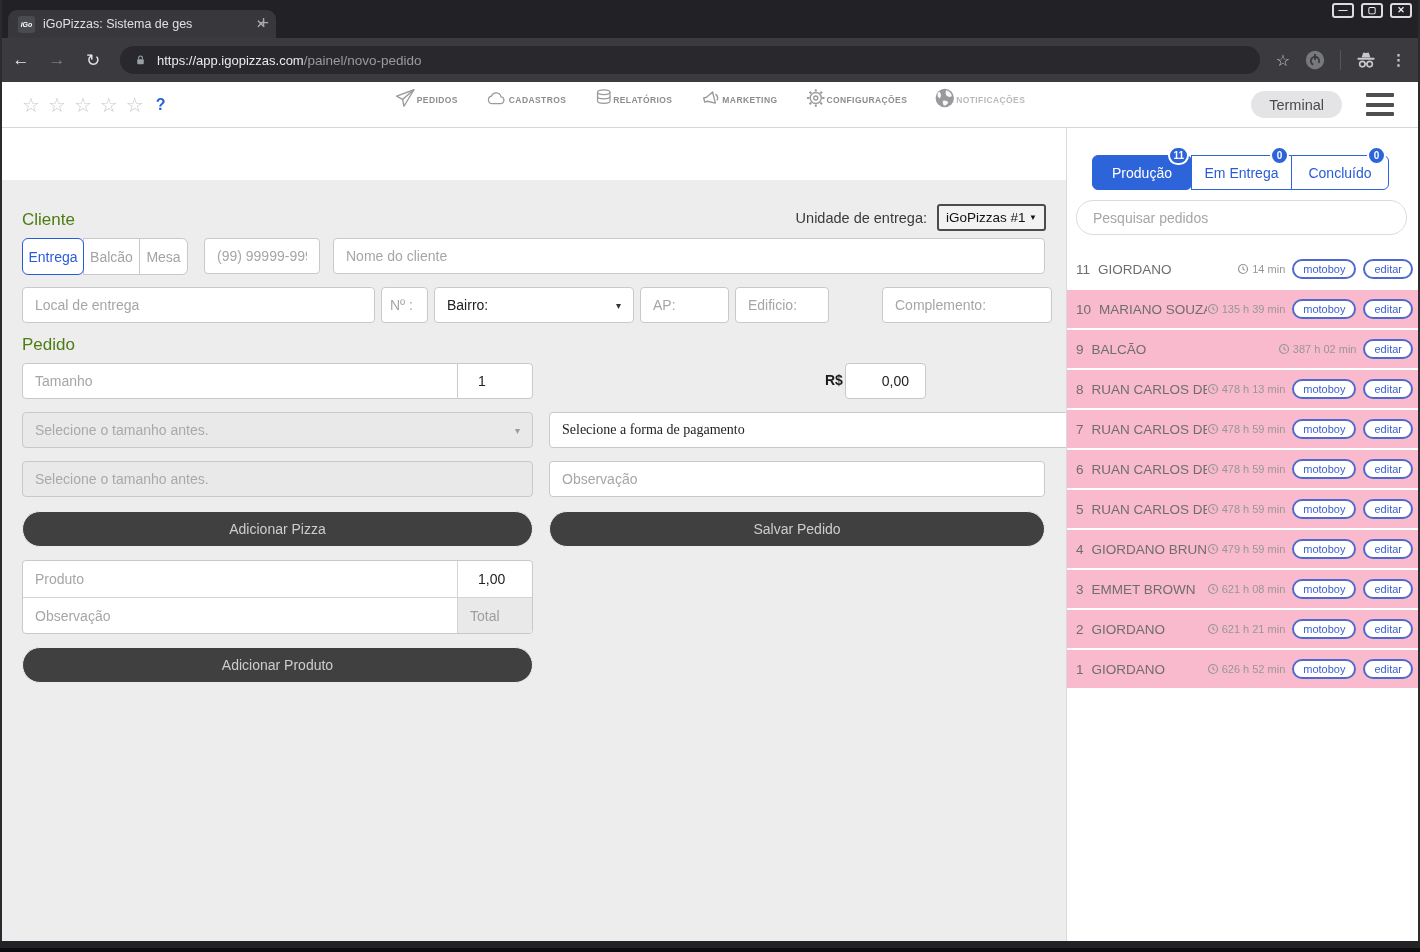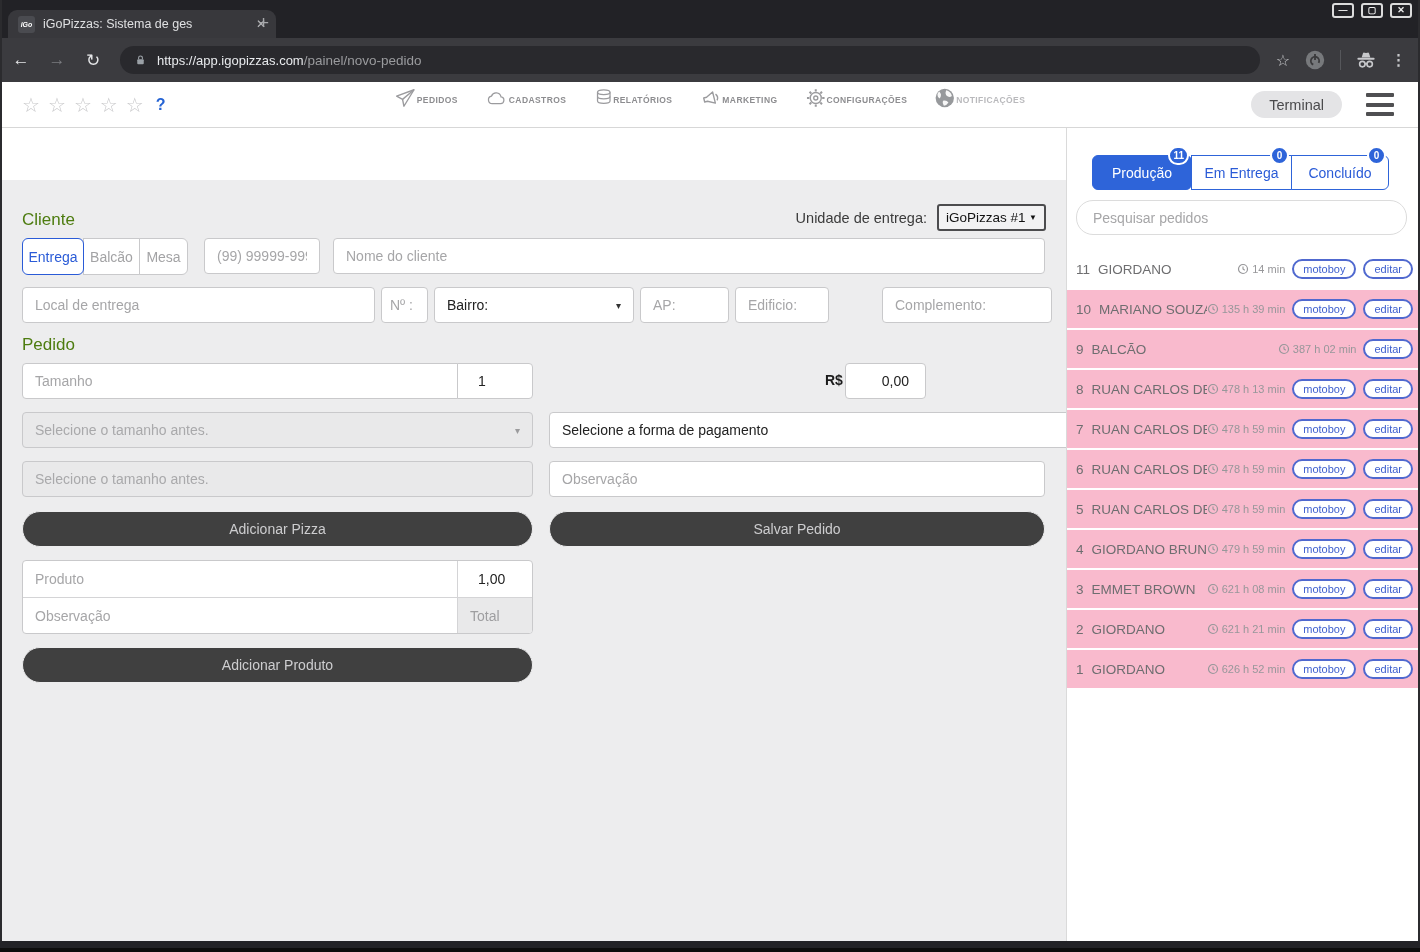--- a/index.html
+++ b/index.html
@@ -302,21 +302,21 @@
       <input class="inp" style="left: 20px; top: 235px; width: 436px; border-radius: 4px 0px 0px 4px;" placeholder="Tamanho">
       <input class="inp" style="left: 455px; top: 235px; width: 76px; border-radius: 0px 4px 4px 0px; padding-left: 20px;" value="1">
 
       <span class="rs-label">R$</span>
       <input class="inp" style="left: 843px; top: 235px; width: 81px; text-align: right; padding-right: 16px;" value="0,00">
 
       <div class="selbox dis" style="left:20px; top:284px; width:511px;">
         <span>Selecione o tamanho antes.</span>
         <span class="arrow">▾</span>
       </div>
-      <div class="selbox" style="left:547px; top:284px; width:596px;">
+      <div class="selbox" style="left:547px; top:284px; width:596px;font-family:Liberation Serif, serif;">
         <span>Selecione a forma de pagamento</span>
         <span class="arrow">▾</span>
       </div>
 
       <input class="inp dis" style="left: 20px; top: 333px; width: 511px;" placeholder="Selecione o tamanho antes.">
       <input class="inp" style="left: 547px; top: 333px; width: 496px;" placeholder="Observação">
 
       <div class="pill-btn" style="left:20px; top:383px; width:511px;">Adicionar Pizza</div>
       <div class="pill-btn" style="left:547px; top:383px; width:496px;">Salvar Pedido</div>
 

